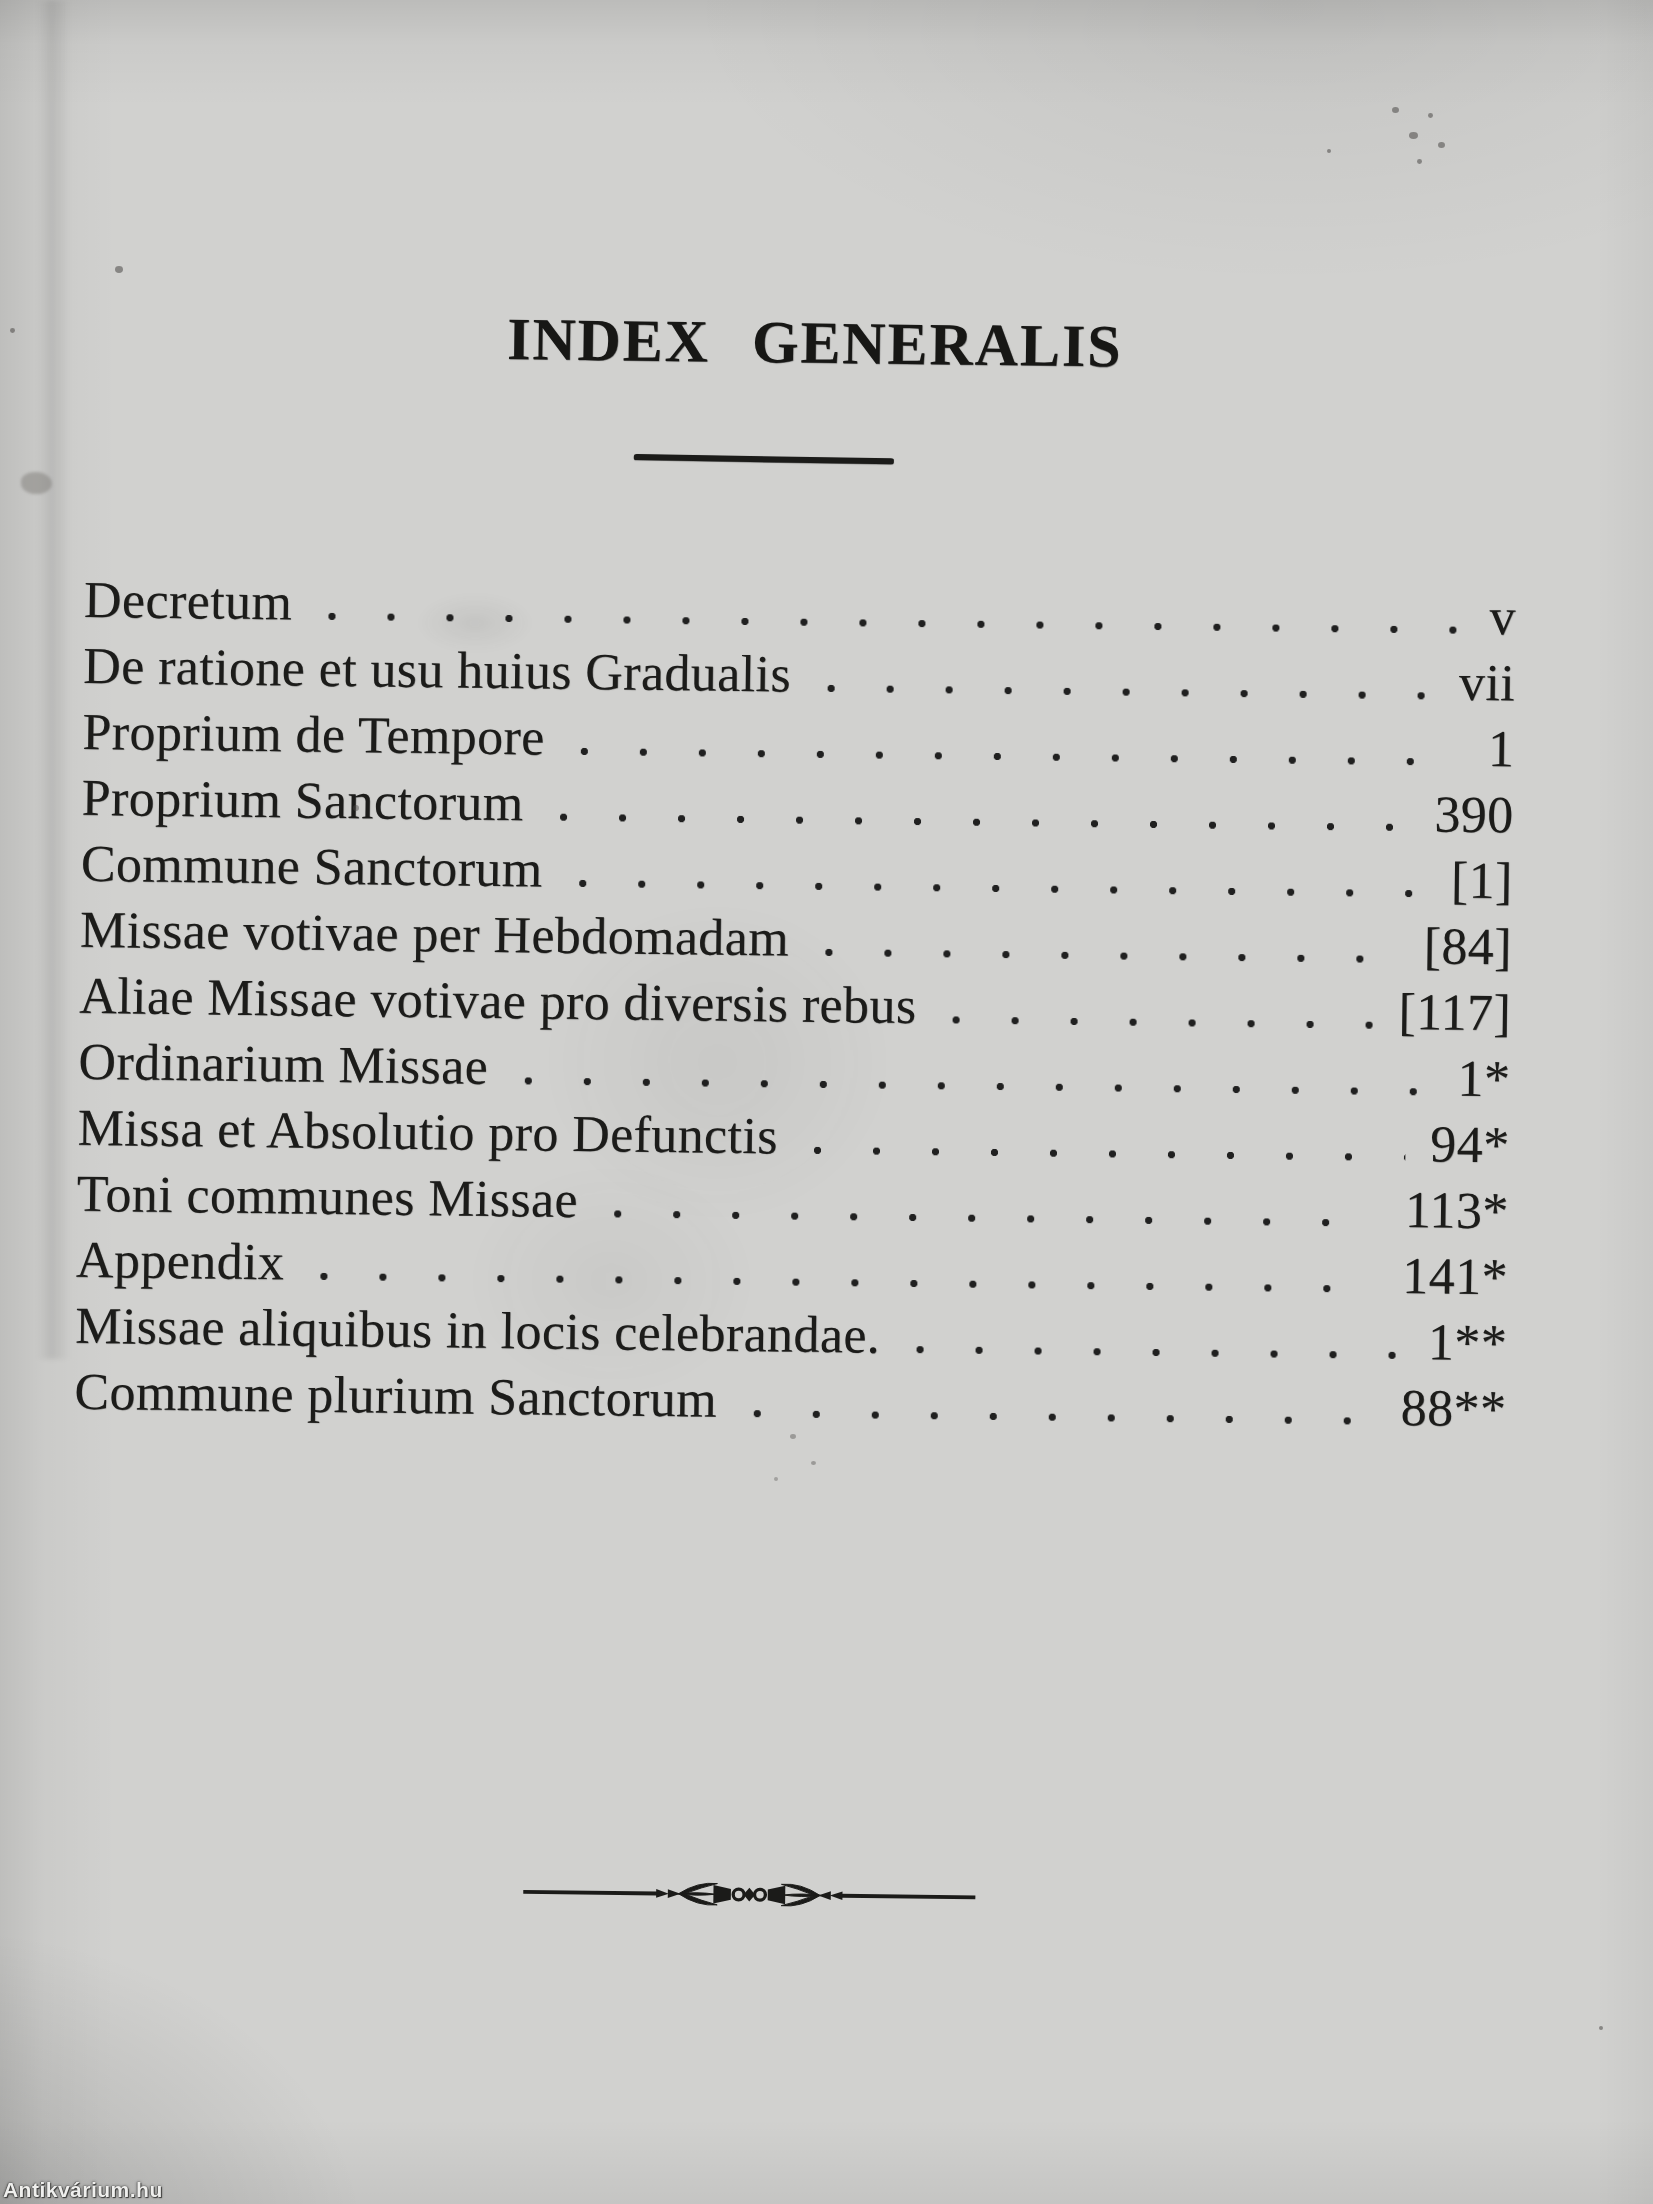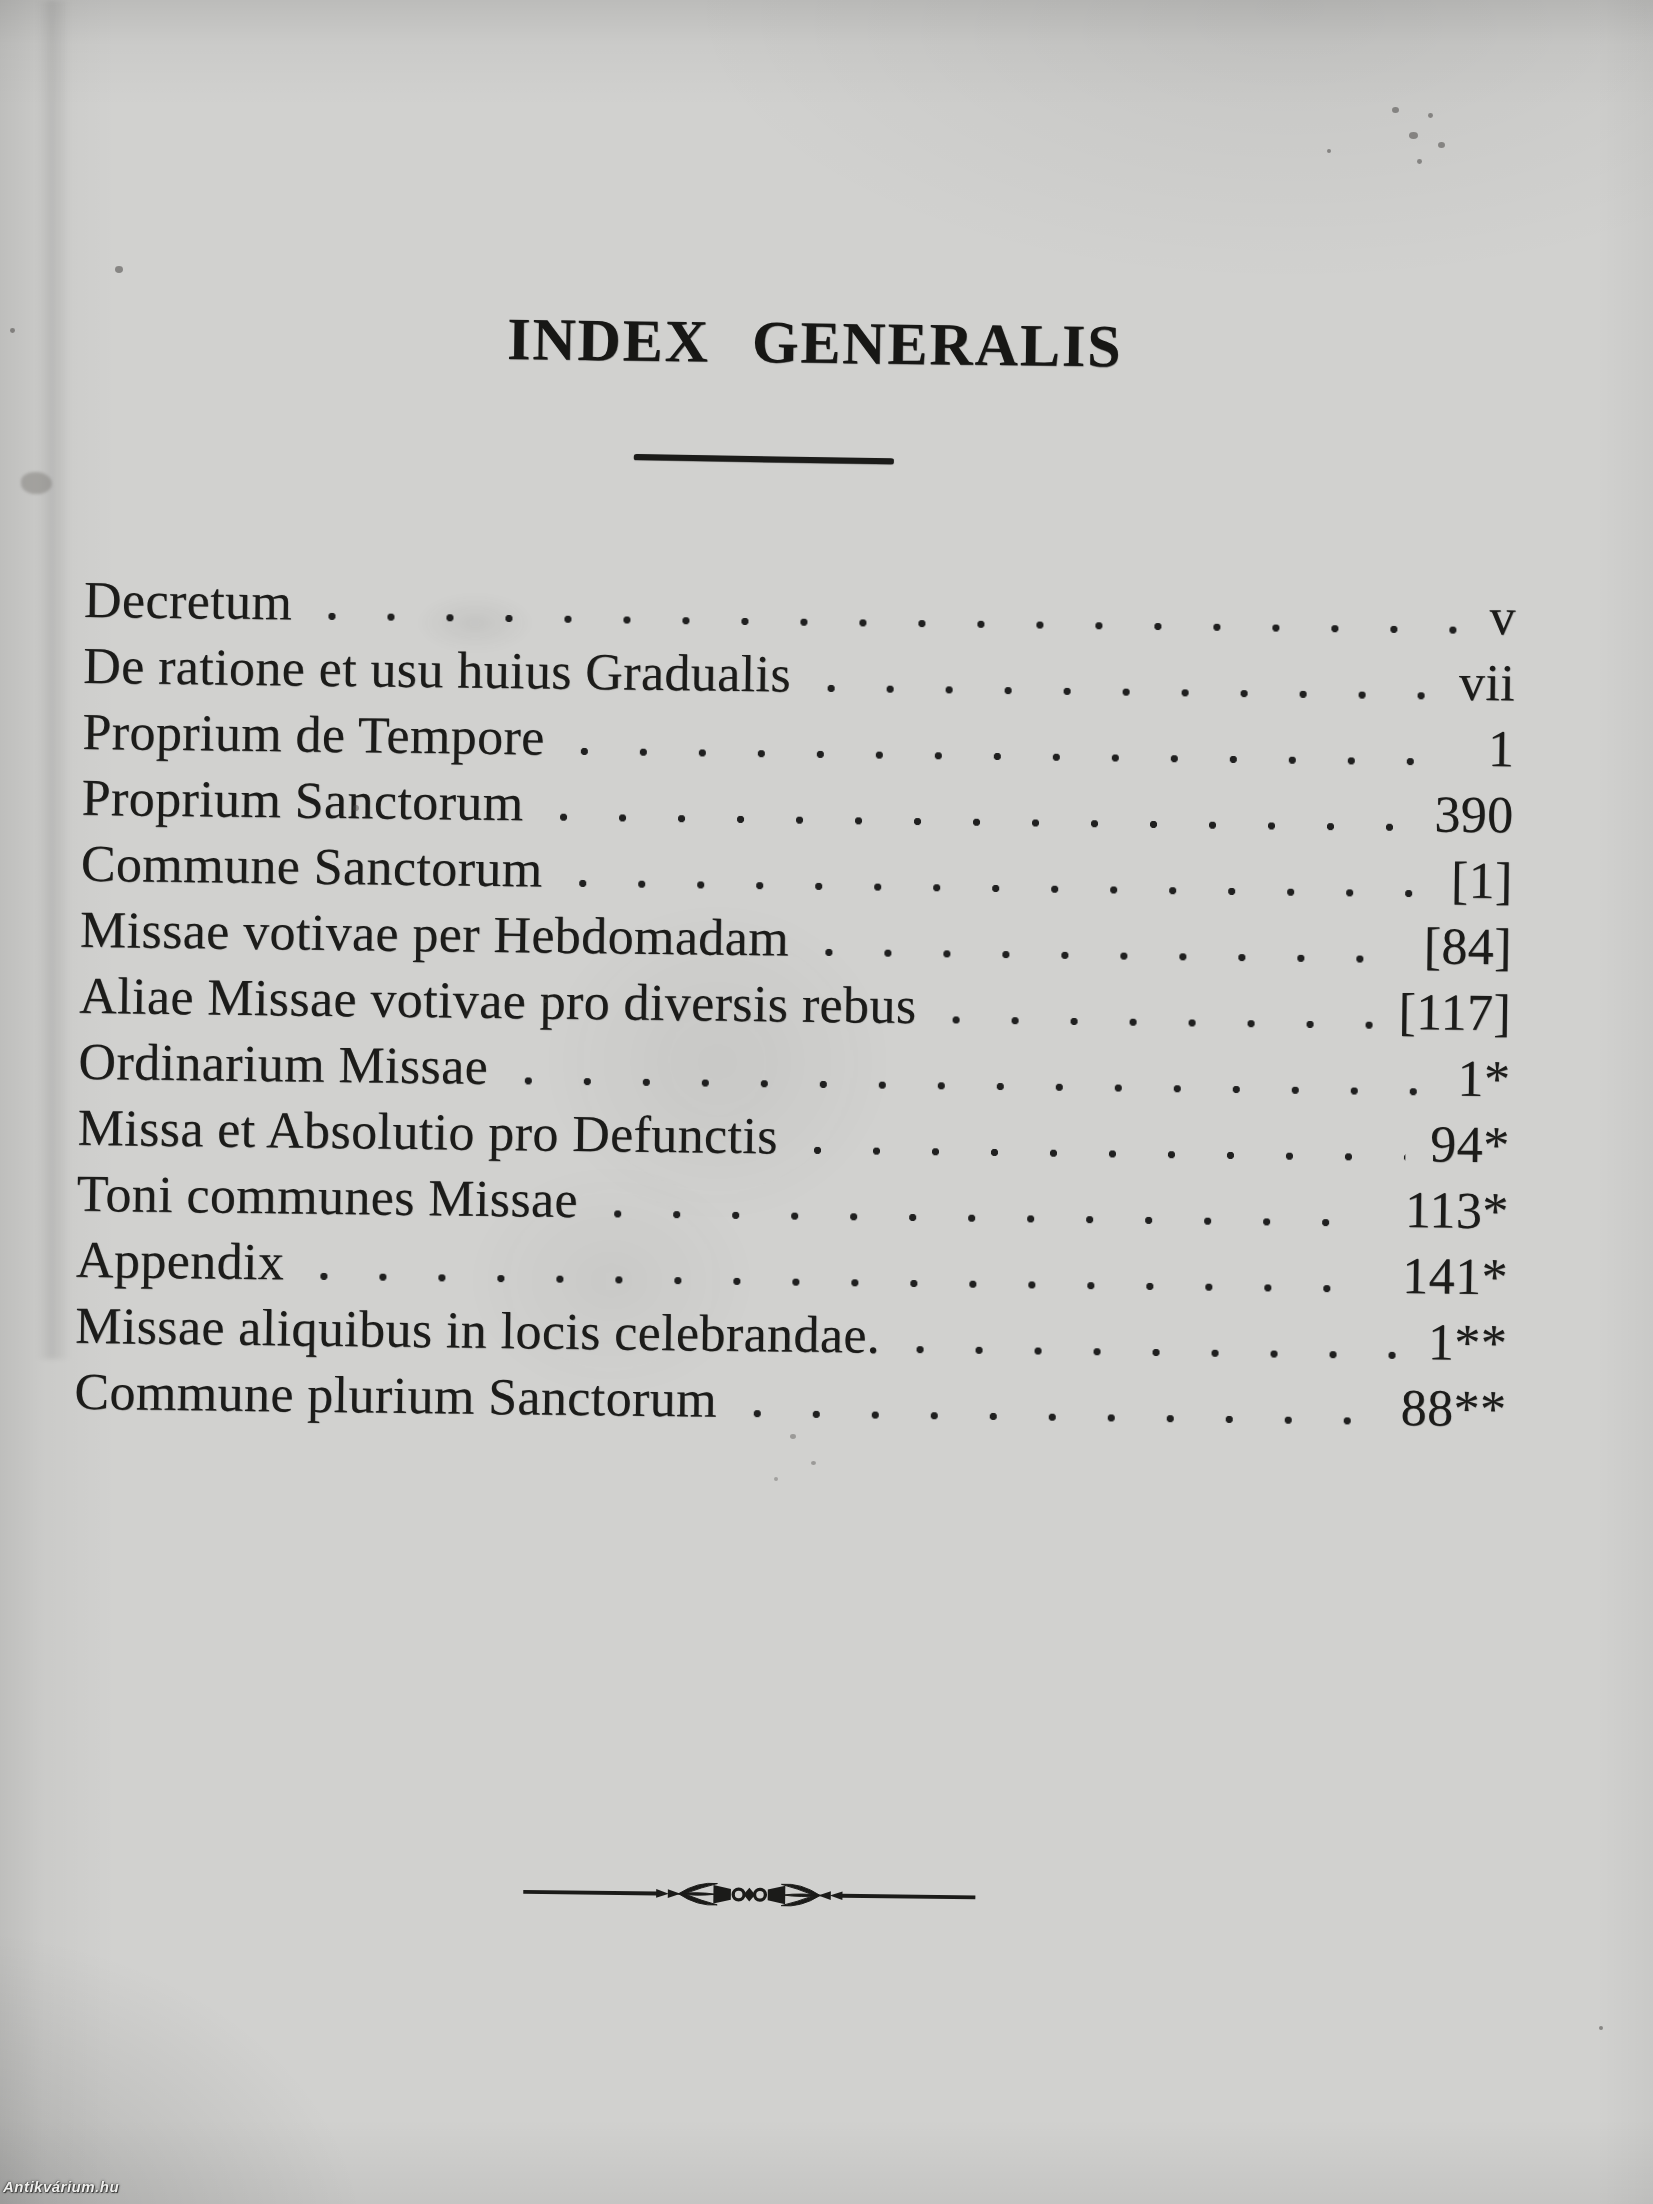--- a/index.html
+++ b/index.html
@@ -84,24 +84,23 @@
   .s8{left:9.7px;top:328px;width:4.9px;height:4.9px;}
   .s9{left:790px;top:1434px;width:5.8px;height:4.9px;opacity:0.4;}
   .s10{left:811px;top:1461px;width:4.9px;height:3.9px;opacity:0.4;}
   .s11{left:774px;top:1477px;width:3.9px;height:3.9px;opacity:0.35;}
   .s12{left:543px;top:999px;width:3.9px;height:3.9px;opacity:0.4;}
   .s13{left:1599px;top:2026px;width:3.9px;height:3.9px;}
   .s14{left:353px;top:805px;width:5.8px;height:5.8px;opacity:0.45;}
   .watermark{
     position:absolute;left:2.9px;top:2178px;
     font-family:"Liberation Sans", sans-serif;
-    font-size:15px;font-weight:bold;letter-spacing:0.5px;
+    font-size:21px;font-weight:bold;letter-spacing:0.5px;
     color:#efefed;
     text-shadow:1px 1px 1px #3a3a38, -0.5px -0.5px 1px #3a3a38, 0 0 2.9px rgba(30,30,30,0.65);
-    font-style:italic;
   }
 </style>
 </head>
 <body>
 
 <div class="page">
 
   <div class="crease"></div>
 
   <div class="content">

